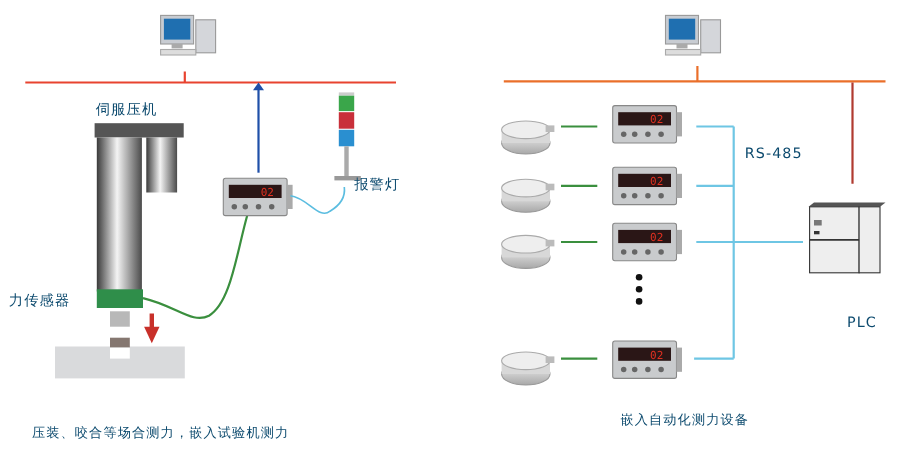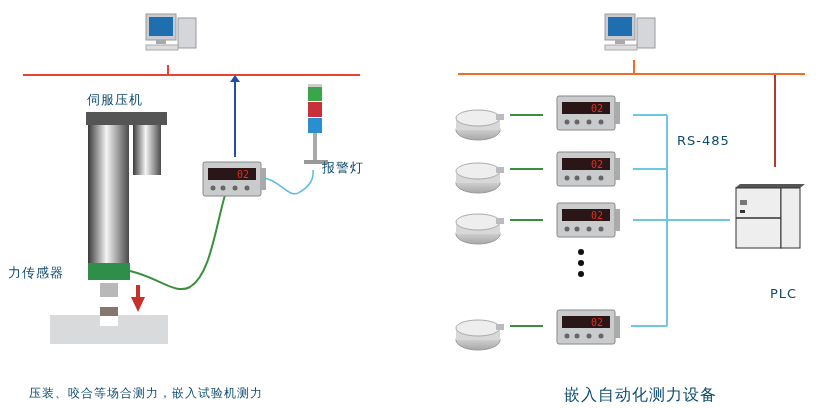--- a/index.html
+++ b/index.html
@@ -146,13 +146,13 @@
   </g>
 </svg>
 
 <div class="lbl" style="left:87px;top:91px;">伺服压机</div>
 <div class="lbl" style="left:8px;top:264px;">力传感器</div>
 <div class="lbl" style="left:322px;top:159px;">报警灯</div>
 <div class="lbl" style="left:29px;top:385px;font-size:12px;">压装、咬合等场合测力，嵌入试验机测力</div>
 
 <div class="lbl" style="left:677px;top:113px;margin-top:20px;">RS-485</div>
 <div class="lbl" style="left:770px;top:266px;margin-top:20px;">PLC</div>
-<div class="lbl" style="left:564px;top:385px;font-size:16px;">嵌入自动化测力设备</div>
+<div class="lbl" style="left:564px;top:373px;font-size:12px;">嵌入自动化测力设备</div>
 
 </body></html>

